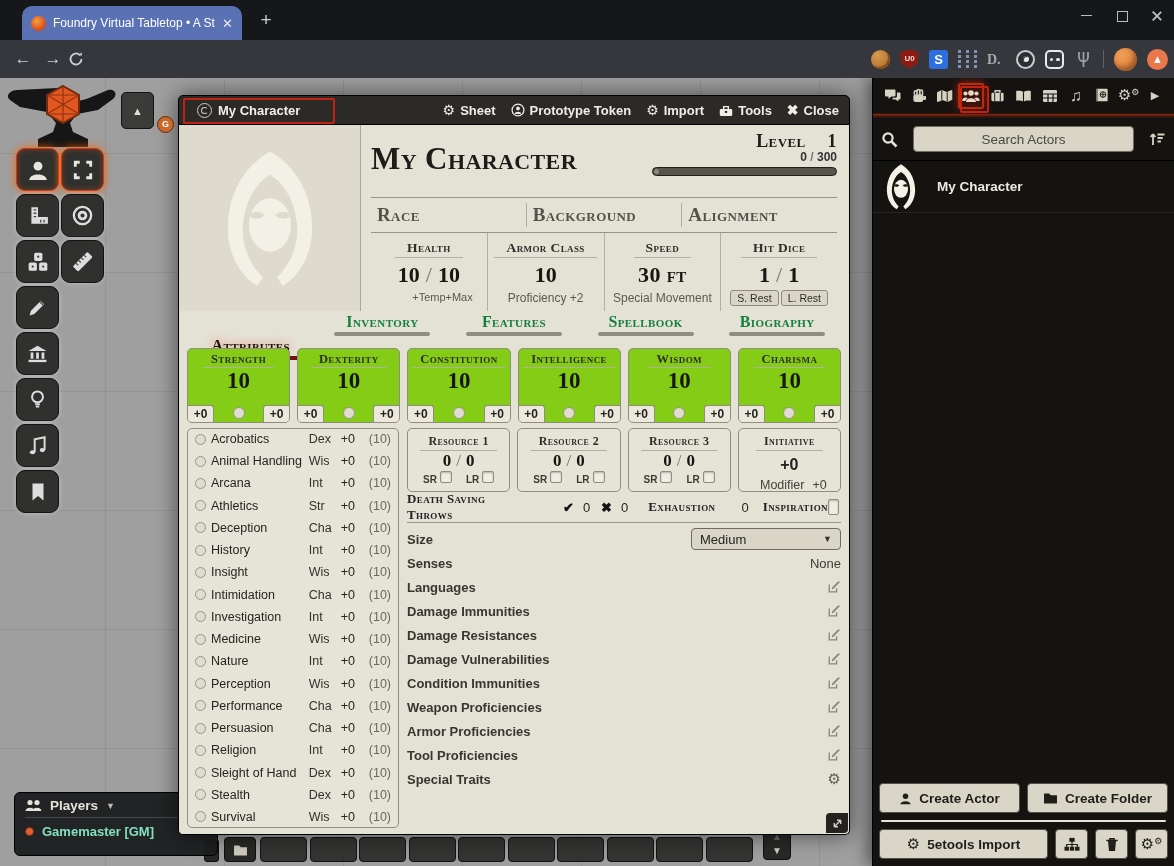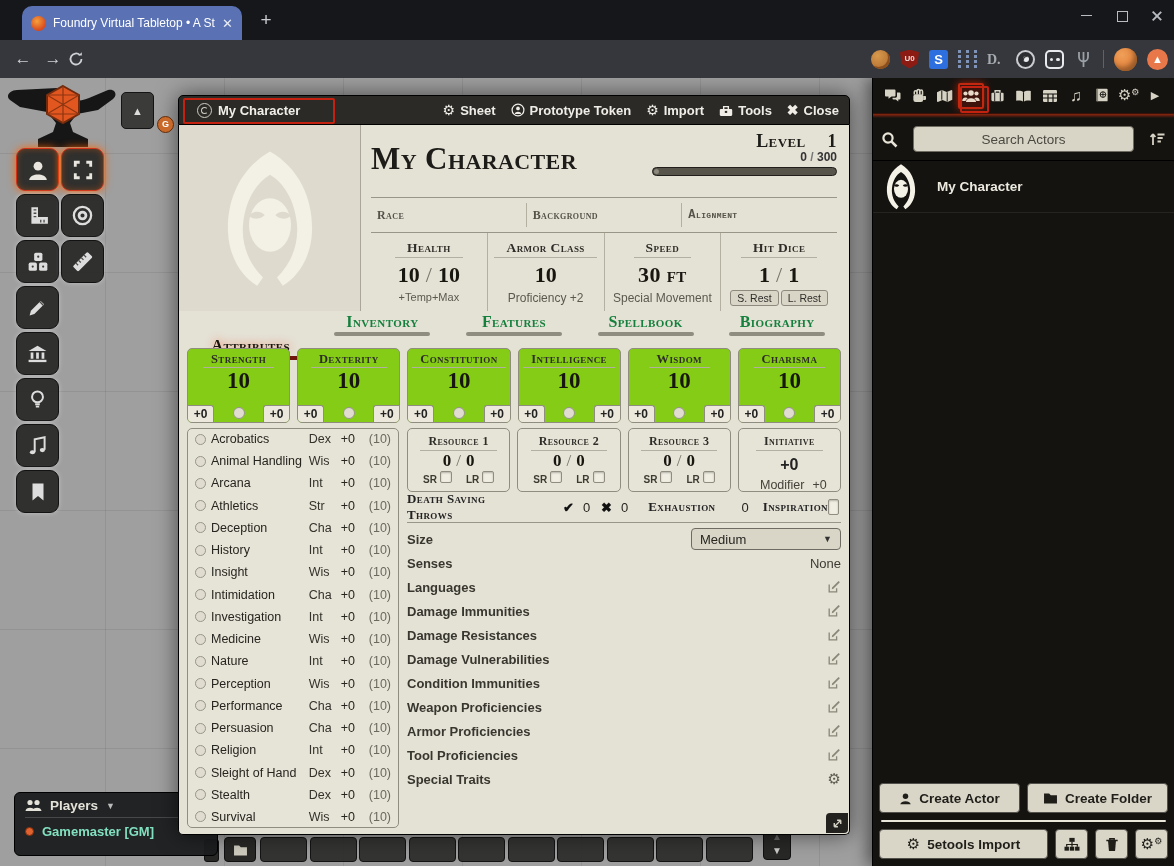--- a/index.html
+++ b/index.html
@@ -92,29 +92,29 @@
   #name-row { display:flex; height:66px; }
   #char-name { font-size:31px; color:#1d1c18; margin-top:10px; }
   #level-block { margin-left:auto; width:185px; text-align:right; }
   #level-line { font-size:18px; color:#1d1c18; }
   #level-line .lv-val { display:inline-block; margin-left:22px; font-family:"Liberation Serif",serif; font-weight:bold; }
   #xp-line { font-size:12px; font-weight:bold; color:#333; margin-top:-2px; }
   #xp-bar { margin-top:3px; height:9px; border-radius:5px; background:#57544c; border:1px solid #211f1b; position:relative; }
   #xp-bar::before { content:""; position:absolute; left:1px; top:1px; width:5px; height:5px; border-radius:3px; background:#8d897c; }
   .hdiv { border-top:1.5px solid #999688; }
   #identity-row { height:34px; display:flex; align-items:center; }
-  .id-field { flex:1; font-size:12px; color:#55524a; padding-left:6px; border-right:1px solid #b3b0a2; height:24px; line-height:24px; }
-  .id-field:last-child { border-right:none;font-family:Liberation Mono, monospace; }
+  .id-field { flex:1; font-size:19px; color:#55524a; padding-left:6px; border-right:1px solid #b3b0a2; height:24px; line-height:24px; }
+  .id-field:last-child { border-right:none; }
   #stats-row { flex:1; display:flex; }
   .stat-col { flex:1; border-right:1px solid #b3b0a2; text-align:center; padding-top:5px; position:relative; }
   .stat-col:last-child { border-right:none; }
   .stat-label { font-size:13.5px; color:#2e2d28; display:inline-block; border-bottom:1px solid #b3b0a2; padding:0 12px 1px; }
   .stat-vals { font-family:"Liberation Serif",serif; font-weight:bold; font-size:22px; color:#17160f; margin-top:4px; }
   .stat-vals .sep { color:#77746a; font-weight:normal; padding:0 6px; }
-  .stat-sub { font-size:11px; color:#5b594f; margin-top:3px; display:flex; justify-content:center; padding:0 14px; }
+  .stat-sub { font-size:11px; color:#5b594f; margin-top:3px; display:flex; justify-content:flex-end; padding:0 14px; }
   .stat-sub1 { font-size:12px; color:#5b594f; margin-top:3px; }
   .rest-row { display:flex; justify-content:space-around; padding:0 8px; margin-top:2px; }
   .rest-btn { font-size:10.5px; color:#2e2d28; background:#d9d6c8; border:1px solid #8e8b7e; border-radius:3px; padding:1px 6px; }
 
   
   #sheet-tabs { height:34px; flex:none; display:flex; justify-content:space-around; align-items:flex-start; padding:2px 6px 0; }
   .sheet-tab { display:flex; flex-direction:column; align-items:center; font-size:16px; color:#15803d; }
   .sheet-tab .bar { width:96px; height:3.5px; background:#8f8c80; border-radius:2px; margin-top:1px; }
   .sheet-tab.active { color:#16150e; text-shadow:0 0 8px rgba(255,70,20,.65);margin-top:24px; }
   .sheet-tab.active .bar { background:#6e150d; }

